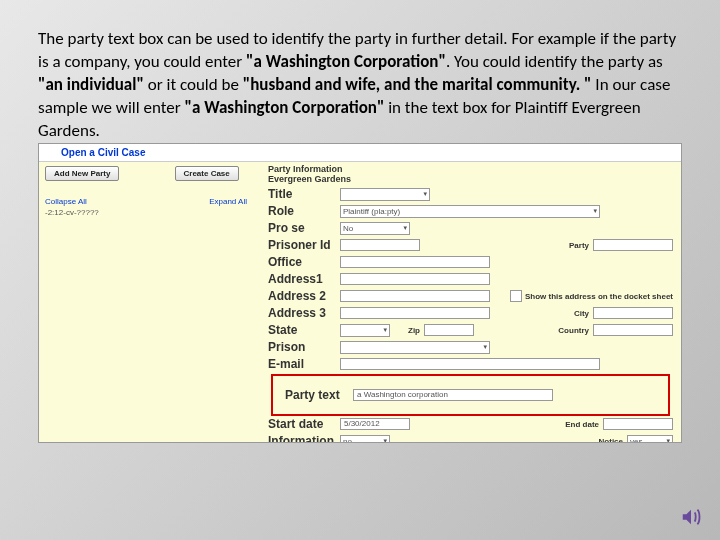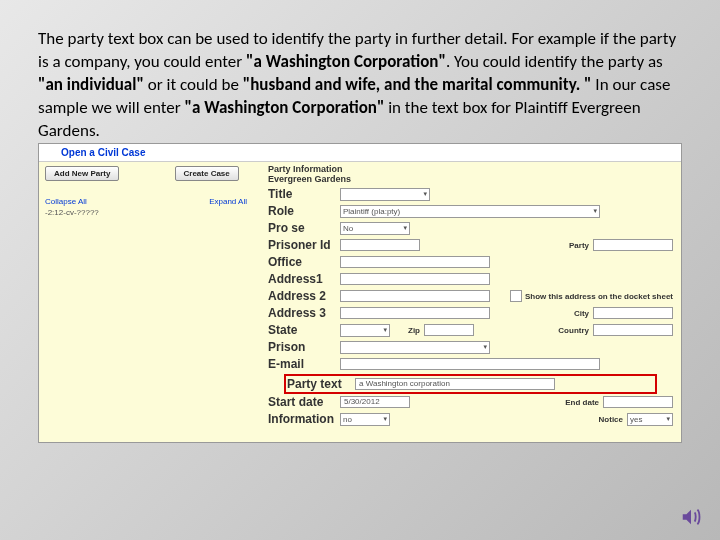--- a/index.html
+++ b/index.html
@@ -17,21 +17,21 @@
 .lnkrow{display:flex;justify-content:space-between;margin:4px 11px 2px 0}
 .case{font-size:8px;color:#555;margin-top:2px}
 .sec-hdr{font-weight:700;font-size:9px;line-height:1.15;margin-bottom:3px}
 .frow{display:flex;align-items:center;margin-bottom:3px;min-height:14px}
 .flab{width:66px;text-align:left;padding-right:6px;font-weight:700;font-size:12px;white-space:nowrap}
 .flab2{width:40px;text-align:right;padding-right:4px;font-weight:700;font-size:8px}
 .finp{background:#fff;border:1px solid #999;height:12px;font-size:8px;padding:0 3px;box-sizing:border-box;color:#555}
 .fsel{background:#fff;border:1px solid #999;height:13px;font-size:8px;padding:0 2px;box-sizing:border-box;color:#555;display:inline-flex;align-items:center;position:relative}
 .fsel::after{content:"▾";position:absolute;right:2px;font-size:7px;color:#555}
 .chk{width:10px;height:10px;border:1px solid #999;background:#fff;display:inline-block;margin-right:3px;vertical-align:middle}
-.hl{border:2px solid #d40000;padding:1px;margin:1px 16px}
+.hl{border:2px solid #d40000;padding:12px;margin:1px 3px}
 .hl .frow{margin-bottom:0}
 .speaker{position:absolute;right:18px;bottom:12px;width:22px;height:22px}
 .speaker svg{width:100%;height:100%}
 </style>
 </head>
 <body>
 
 <div class="slide">
   <div class="instr">
     <span>The party text box can be used to identify the party in further detail.  For example if the party is a company, you could enter </span><b>"a Washington Corporation"</b><span>.  You could identify the party as </span><b>"an individual"</b><span> or it could be </span><b>"husband and wife, and the marital community. "</b><span> In our case sample we will enter </span><b>"a Washington Corporation"</b><span> in the text box for Plaintiff Evergreen Gardens.</span>

